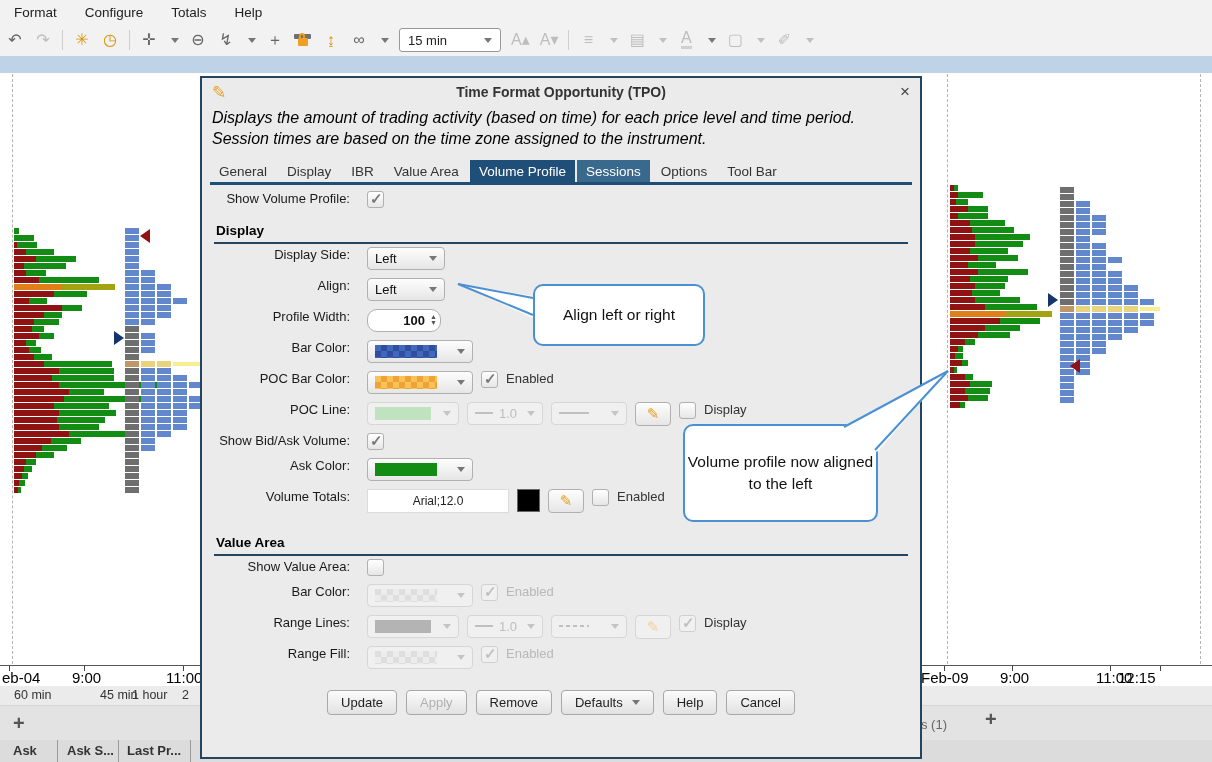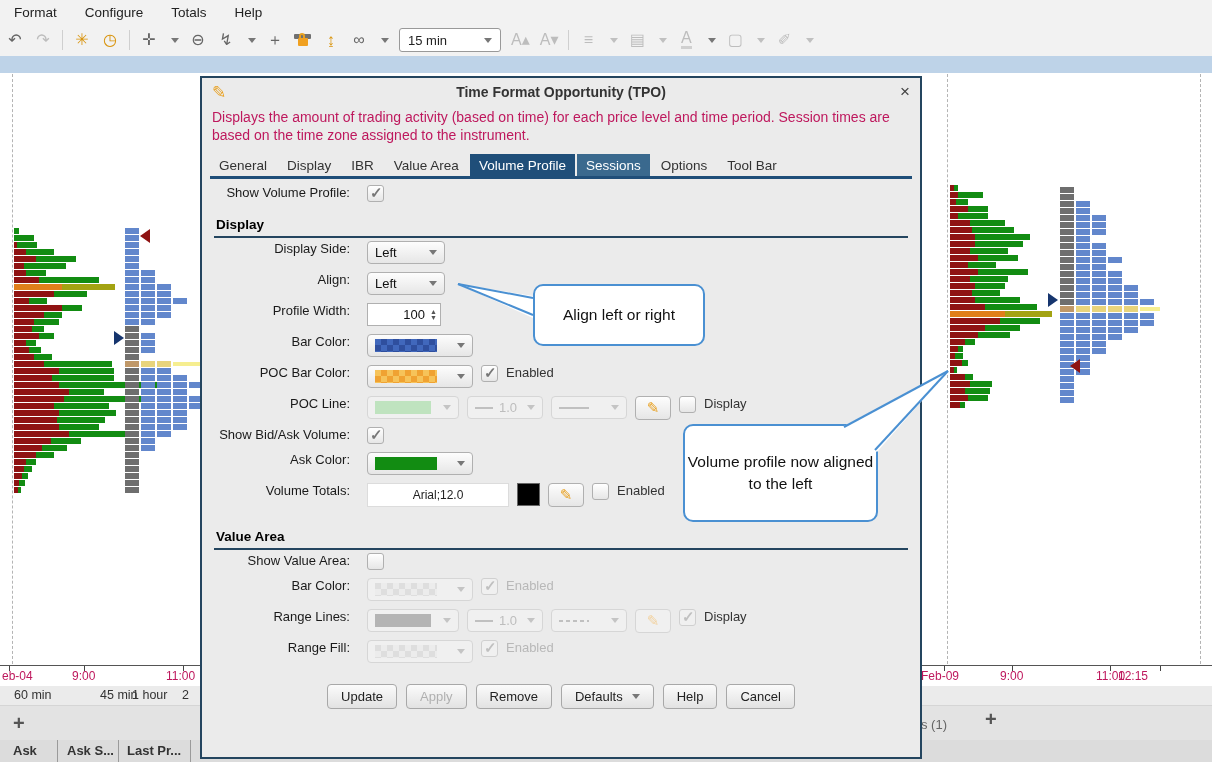--- a/index.html
+++ b/index.html
@@ -39,36 +39,36 @@
   .vpseg { height:6px; }
   .tpoblk { position:absolute; width:14px; height:6px; }
   .mkr { position:absolute; width:0; height:0; }
 
   
   .strip { position:absolute; left:0; width:1212px; z-index:1; }
   #axis-strip { top:665px; height:21px; background:#fff; border-top:1px solid #555; }
   #period-strip { top:686px; height:20px; background:#ebebeb; border-bottom:1px solid #d5d5d5; }
   #plus-strip { top:706px; height:34px; background:#e3e3e3; }
   #header-strip { top:740px; height:22px; background:#dcdcdc; }
-  .axis-label { position:absolute; top:3px; font-size:12px; color:#be185d; }
+  .axis-label { position:absolute; top:3px; font-size:15px; color:#000000; }
   .tick { position:absolute; top:0; width:1px; height:5px; background:#444; }
   .period-label { position:absolute; top:2px; font-size:12.5px; color:#333; }
   .plus-glyph { position:absolute; font-size:20px; color:#555; font-weight:bold; }
   .col-header { position:absolute; top:3px; font-size:13px; font-weight:bold; color:#333; }
   .col-sep { position:absolute; top:0; width:1px; height:22px; background:#9a9a9a; }
   #right-partial { position:absolute; left:921px; top:11px; font-size:13px; color:#666; }
 
   
   #dialog { position:absolute; left:200px; top:76px; width:722px; height:683px; background:#ebebeb;
             border:2px solid #24455f; z-index:10; font-size:13px; color:#111; }
   #dlg-head { display:flex; align-items:center; height:28px; padding:0 10px; position:relative; }
   #dlg-pencil { color:#e8a020; font-size:17px; }
   #dlg-title { position:absolute; left:0; right:0; text-align:center; font-weight:bold; font-size:14px; color:#333; }
   #dlg-close { margin-left:auto; font-size:17px; color:#444; cursor:default; z-index:2; }
-  #dlg-desc { padding:2px 10px 6px 10px; font-size:14px; line-height:1.3; color:#be185d; max-width:712px; }
+  #dlg-desc { padding:2px 10px 6px 10px; font-size:16px; line-height:1.3; color:#000000; max-width:712px;font-style:italic; }
   #dlg-tabs { display:flex; gap:2px; margin:4px 8px 0 8px; border-bottom:3px solid #1f4e79; }
   .tab { padding:4px 9px 3px 9px; font-size:13.5px; color:#333; }
   .tab.active { background:#1f4e79; color:#fff; }
   .tab.secondary { background:#3a698e; color:#fff; }
   #dlg-body { padding:6px 12px 0 12px; }
   .frow { display:flex; align-items:flex-start; height:31px; gap:8px; }
   .frow.short { height:25px; }
   .flabel { width:145px; min-width:145px; text-align:right; padding-right:9px; color:#1a1a1a; }
   .sect { font-weight:bold; font-size:13.5px; color:#000; padding:7px 0 4px 2px; border-bottom:2px solid #24455f;
           margin-bottom:3px; }
@@ -87,22 +87,22 @@
   .checker-lgt   { background:conic-gradient(#ececec 25%, #dedede 0 50%, #ececec 0 75%, #dedede 0);
                    background-size:12px 12px; }
   .sol-green { background:#bfe3bf; } .sol-red { background:#8f1313; } .sol-grn2 { background:#128c12; }
   .sol-gray { background:#b4b4b4; }
   .cb { width:17px; height:17px; border:1px solid #b0b0b0; border-radius:3px;
         background:linear-gradient(#fff,#e6e6e6); position:relative; display:inline-block; }
   .cb.checked::after { content:"✓"; position:absolute; left:2px; top:-2px; font-size:15px; font-weight:bold; color:#777; }
   .cb.cbdis { border-color:#d0d0d0; background:#f0f0f0; }
   .cb.cbdis.checked::after { color:#c0c0c0; }
   .cblabel { color:#333; } .cblabel.off { color:#b8b8b8; }
-  .spin { width:74px; height:23px; border:1px solid #b0b0b0; background:#fff; border-radius:0;
-          display:flex; align-items:center; }
+  .spin { width:74px; height:23px; border:1px solid #b0b0b0; background:#fff; border-radius:10px;
+          display:flex; align-items:center;font-weight:bold; }
   .spin.off { background:#f2f2f2; border-color:#d4d4d4; }
   .spinval { flex:1; text-align:right; padding-right:5px; color:#111; }
   .spin.off .spinval { color:#bdbdbd; }
   .spinarrows { display:flex; flex-direction:column; font-size:7px; color:#555; line-height:0.9; padding-right:3px; }
   .spin.off .spinarrows { color:#c0c0c0; }
   .linesample { width:18px; height:2px; background:#c0c0c0; }
   .linesample.wide { width:30px; }
   .linesample.dashed { background:repeating-linear-gradient(90deg,#c0c0c0 0 4px,transparent 4px 7px); }
   .ddtext-off { color:#bdbdbd; }
   .pbtn { width:36px; height:24px; border:1px solid #b0b0b0; border-radius:4px;

